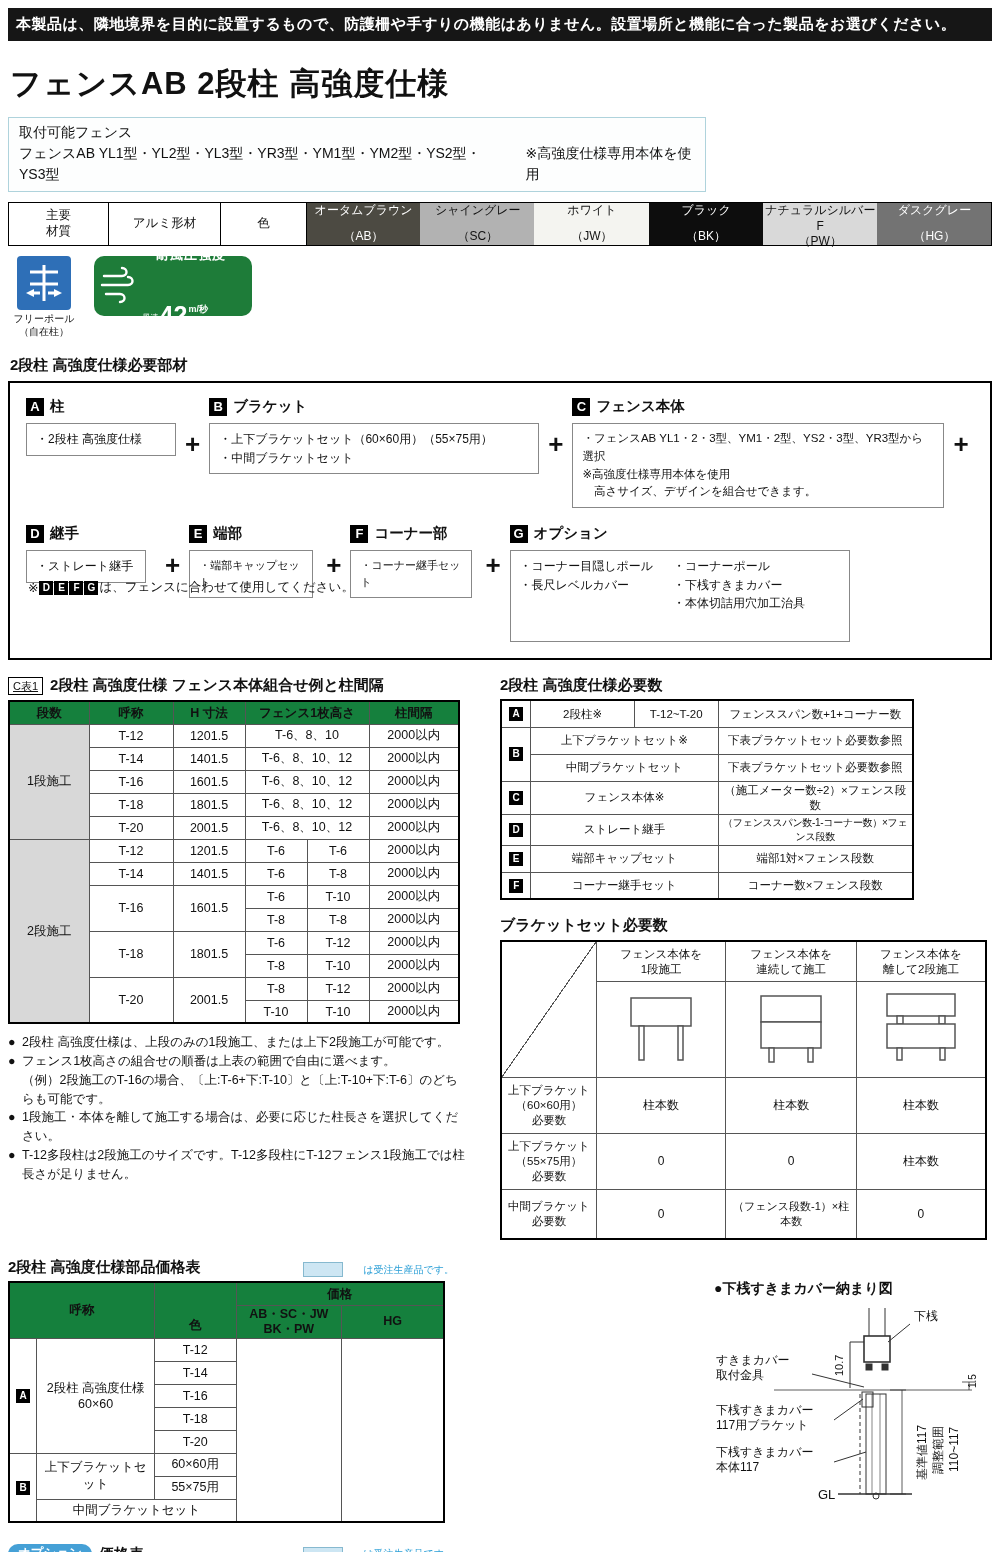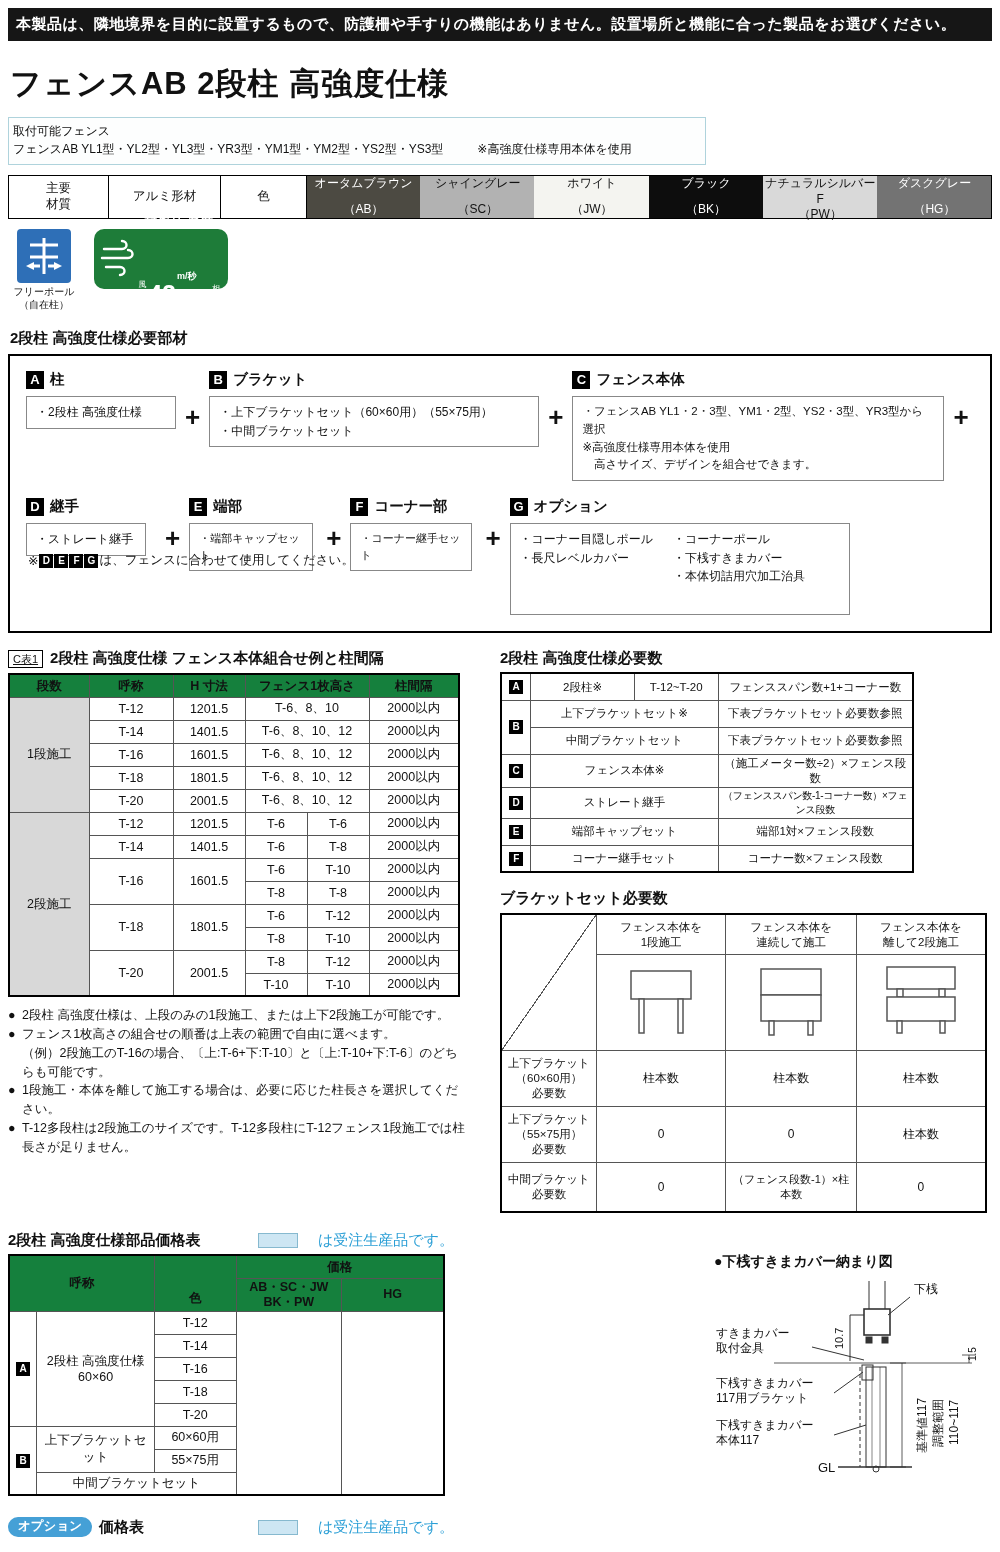--- a/index.html
+++ b/index.html
@@ -8,40 +8,40 @@
     font-family: "Liberation Sans", "DejaVu Sans", sans-serif; color: #111;
   }
   .page { padding: 8px 8px 0 8px; position: relative; }
 
   
   .warnbar { background:#161616; color:#fff; font-size:15px; font-weight:bold;
     padding:7px 8px; letter-spacing:.5px; }
 
   h1.title { font-size:31px; font-weight:bold; margin:22px 0 12px 2px; letter-spacing:1px; }
 
-  .compat { border:1px solid #afd3dc; background:#fdfefe; width:698px; padding:4px 4px 6px;
-    font-size:12px; line-height:1.5; }
+  .compat { border:1px solid #afd3dc; background:#fdfefe; width:698px; padding:4px 10px 6px;
+    font-size:14px; line-height:1.5; }
   .compat .models-line { display:flex; gap:34px; }
 
   
   .materials { display:flex; border:1px solid #000; margin-top:10px; height:44px; font-size:12.5px; }
   .materials .mcell { display:flex; flex-direction:column; justify-content:center; text-align:center;
     border-right:1px solid #000; background:#fff; line-height:1.25; }
   .m-label { width:100px; } .m-value { width:112px; } .m-color { width:86px; }
   .chip { flex:1; display:flex; flex-direction:column; justify-content:space-between; text-align:center;
     font-size:12px; line-height:1.3; }
   .chip + .chip { border-left:1px solid #fff0; }
 
   
   .badges { display:flex; align-items:flex-start; gap:14px; margin-top:10px; height:86px; }
   .freepole-wrap { width:72px; text-align:center; }
   .freepole { width:54px; height:54px; background:#2e6fb7; border-radius:4px; margin:0 auto;
     display:flex; align-items:center; justify-content:center; }
   .freepole-cap { font-size:10px; line-height:1.25; margin-top:3px; }
-  .windbadge { background:#1e7c39; border-radius:10px; width:134px; height:60px; color:#fff;
+  .windbadge { background:#1e7c39; border-radius:10px; width:158px; height:60px; color:#fff;
     display:flex; align-items:center; padding:4px 8px 4px 6px; gap:4px; }
   .wind-txt { text-align:center; flex:1; }
   .wind-title { font-size:13px; font-weight:bold; letter-spacing:1px; }
   .wind-line { display:flex; align-items:flex-end; justify-content:center; gap:1px; }
   .wind-pre { font-size:8px; margin-bottom:4px;margin-top:48px; }
   .wind-val { font-size:25px; font-weight:bold; line-height:.9; }
   .wind-unitcol { display:flex; flex-direction:column; align-items:flex-start; }
   .wind-unit { font-size:9px; font-weight:bold; }
   .wind-suffix { font-size:8px;margin-left:35px; }
 
@@ -86,21 +86,21 @@
   .fsmall { font-size:10px; letter-spacing:-.3px; }
   .req-note { font-size:11.5px; margin-top:6px; }
 
   table.t3 { width:487px; font-size:11.5px; border:2px solid #000; margin-top:5px; }
   .diagcell { background:linear-gradient(to bottom right, #fff 49.6%, #555 49.6%, #555 50.3%, #fff 50.3%); }
   table.t3 .vhead { line-height:1.3; }
   table.t3 td.val { font-size:12px; }
 
   .cols2 { display:flex; margin-top:18px; align-items:flex-start; }
   .priceL { width:446px; }
-  .legend { display:flex; align-items:center; gap:20px; font-size:15px; color:#2b9fd6; }
+  .legend { display:flex; align-items:center; gap:20px; font-size:10px; color:#2b9fd6; }
   .legend-box { width:40px; height:15px; background:#cde6f3; border:1px solid #86b9cf; display:inline-block; }
   .price-head { display:flex; align-items:flex-end; justify-content:space-between; margin-bottom:4px; }
 
   table.t4 { width:437px; font-size:12.5px; border:2px solid #000; }
   table.t4 td, table.t4 th { height:23px; }
   table.t4 th { line-height:1.2; }
   td.pricecell { border-left:1px solid #555; background:#fff; }
   td.pricecell2 { border-left:1px solid #999; background:#fff; }
 
   .diagram-wrap { margin-left:auto; width:278px; padding-top:22px; }

